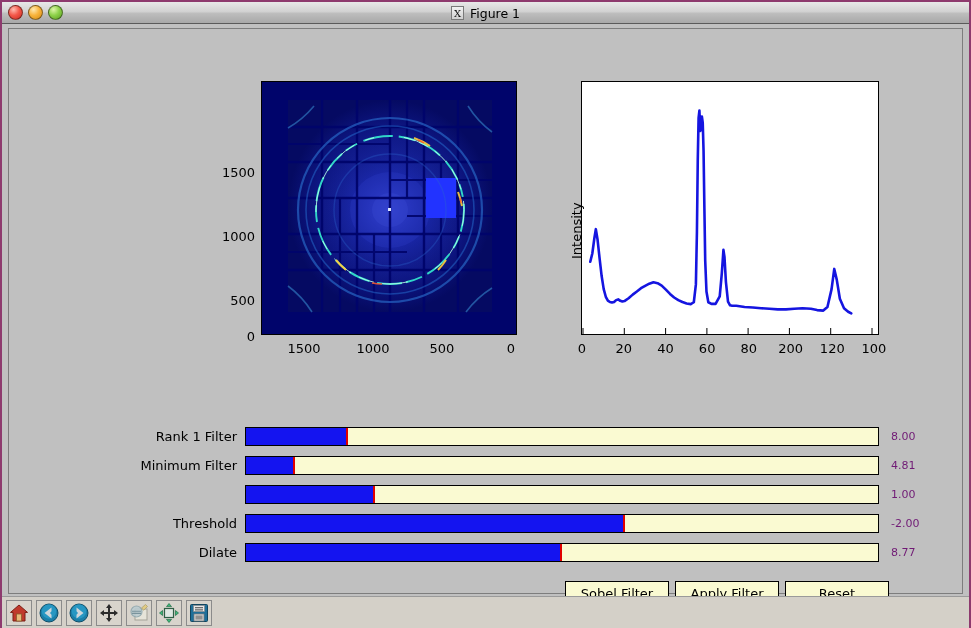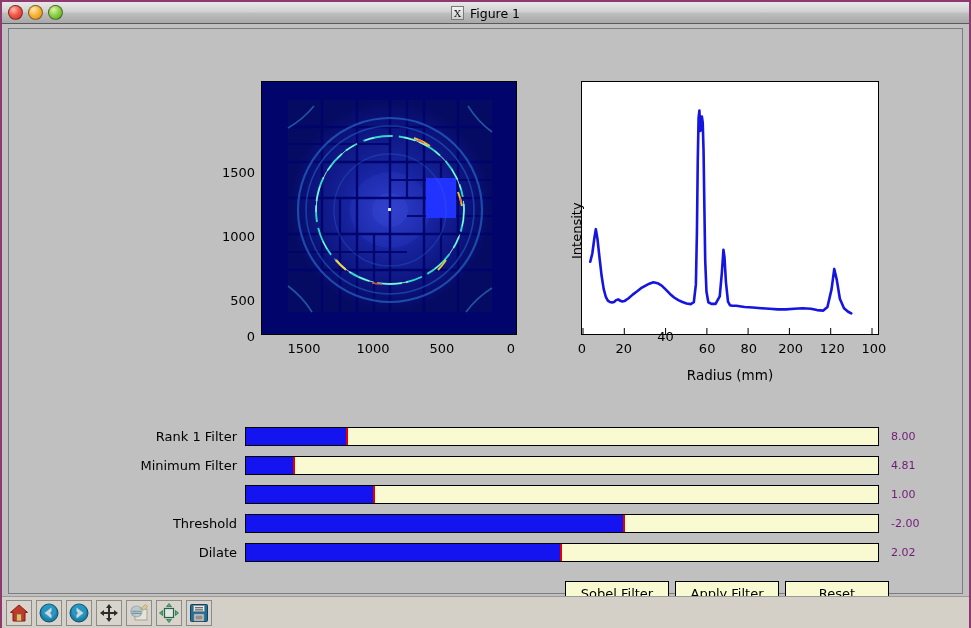--- a/index.html
+++ b/index.html
@@ -193,25 +193,24 @@
           <line x1="124.9" y1="252" x2="124.9" y2="246"></line>
           <line x1="166.1" y1="252" x2="166.1" y2="246"></line>
           <line x1="207.4" y1="252" x2="207.4" y2="246"></line>
           <line x1="248.7" y1="252" x2="248.7" y2="246"></line>
           <line x1="290" y1="252" x2="290" y2="246"></line>
         </g>
         <polyline id="profile-curve" fill="none" stroke="#1515E0" stroke-width="2.6" stroke-linejoin="round" stroke-linecap="round" points="8.25,179.79 10.32,171.46 12.39,155.99 13.84,147.18 15.50,157.18 17.57,176.22 19.64,194.07 21.71,207.16 23.79,214.78 25.86,218.58 27.93,220.01 30.00,220.49 32.07,220.01 34.14,218.11 36.21,217.39 38.29,218.82 40.36,219.54 42.43,219.06 46.57,216.20 50.71,212.63 54.86,209.54 59.00,206.21 63.14,203.83 67.29,201.69 71.43,200.26 75.57,201.21 79.71,203.59 83.86,207.64 88.00,211.92 92.14,215.49 96.29,218.11 100.43,220.01 104.57,221.44 108.71,222.15 111.82,220.25 113.89,202.40 114.93,150.04 115.76,78.64 116.59,35.80 117.41,28.66 118.24,48.89 119.07,45.32 119.90,34.61 120.73,40.56 121.56,69.12 122.39,126.24 123.21,178.60 124.46,209.54 126.32,220.25 129.43,221.92 133.57,221.92 137.71,214.30 139.79,191.69 141.44,167.89 142.48,175.03 143.93,200.02 146.00,219.54 148.07,223.34 150.14,223.82 154.29,223.82 162.57,225.01 170.86,225.49 179.14,226.20 187.43,226.68 195.71,227.39 204.00,227.39 212.29,226.68 220.57,226.20 228.86,226.68 235.07,228.10 241.29,228.58 245.43,225.01 249.57,207.16 252.26,186.93 254.75,197.64 257.86,216.68 262.00,226.20 266.14,229.77 269.25,231.44"></polyline>
       </svg>
     </div>
     <div class="ylabel-rot" style="left:560px;top:230px;">Intensity</div>
-    <div class="xlabel" style="left:572px;top:338px;width:298px;">Radius (mm)</div>
     <div id="prof-xticks">
         <div class="xtick-lab" style="left: 543px; top: 312px;">0</div>
         <div class="xtick-lab" style="left: 584.714px; top: 312px;">20</div>
-        <div class="xtick-lab" style="left: 626.429px; top: 300px;">40</div>
+        <div class="xtick-lab" style="left: 626.429px; top: 312px;">40</div>
         <div class="xtick-lab" style="left: 668.143px; top: 312px;">60</div>
         <div class="xtick-lab" style="left: 709.857px; top: 312px;">80</div>
         <div class="xtick-lab" style="left: 751.571px; top: 312px;">200</div>
         <div class="xtick-lab" style="left: 793.286px; top: 312px;">120</div>
         <div class="xtick-lab" style="left: 835px; top: 312px;">100</div>
       </div>
 
     <div id="sliders-area">
         <div class="slider-row" style="left: 0px; top: 398px; width: 955px;">
           <div class="slider-label" style="left: 0px; width: 228px;">Rank 1 Filter</div>
@@ -243,21 +242,21 @@
             <div class="slider-tick" style="left: calc(59.8% - 1px); background: rgb(224, 0, 0);"></div>
           </div>
           <div class="slider-val" style="left: 882px; top: 0px;">-2.00</div>
         </div>
         <div class="slider-row" style="left: 0px; top: 514px; width: 955px;">
           <div class="slider-label" style="left: 0px; width: 228px;">Dilate</div>
           <div class="slider-track" style="left: 236px; top: 0px; width: 634px;">
             <div class="slider-fill" style="width: 49.8%; background: rgb(20, 20, 240);"></div>
             <div class="slider-tick" style="left: calc(49.8% - 1px); background: rgb(224, 0, 0);"></div>
           </div>
-          <div class="slider-val" style="left: 882px; top: 0px;">2.02</div>
+          <div class="slider-val" style="left: 882px; top: 0px;">8.77</div>
         </div>
       </div>
 
     <div class="fbtn" style="left:556px;top:552px;width:104px;">Sobel Filter</div>
     <div class="fbtn" style="left:666px;top:552px;width:104px;">Apply Filter</div>
     <div class="fbtn" style="left:776px;top:552px;width:104px;">Reset</div>
   </div>
 
   <div class="toolbar">
 

